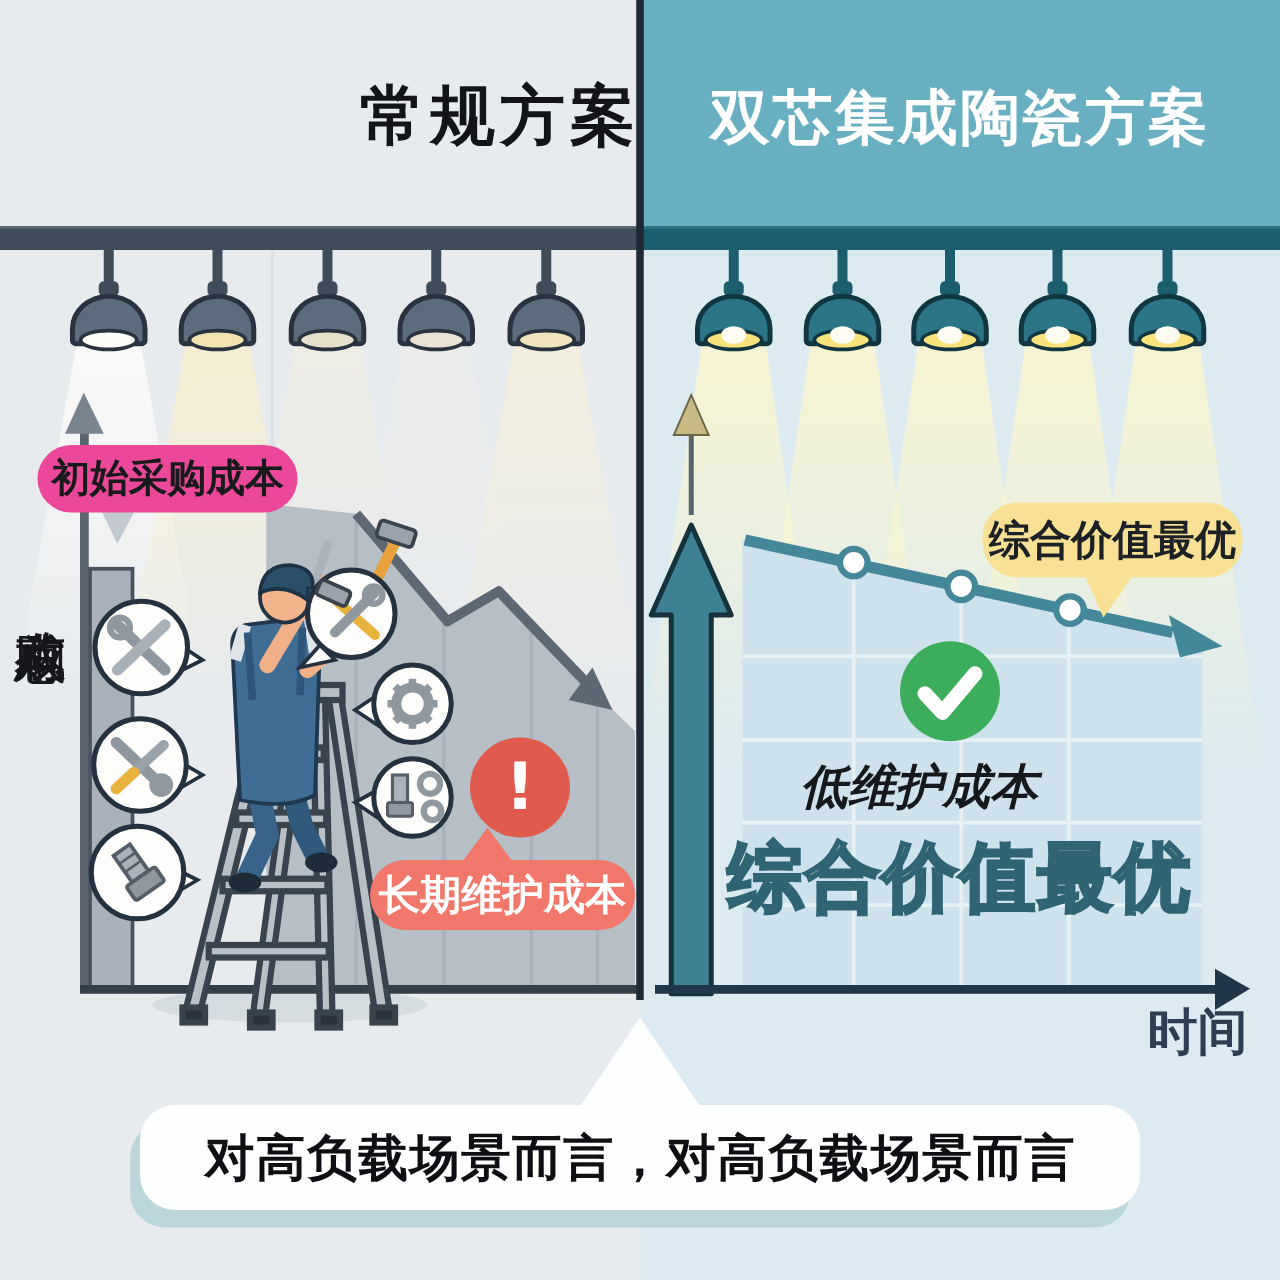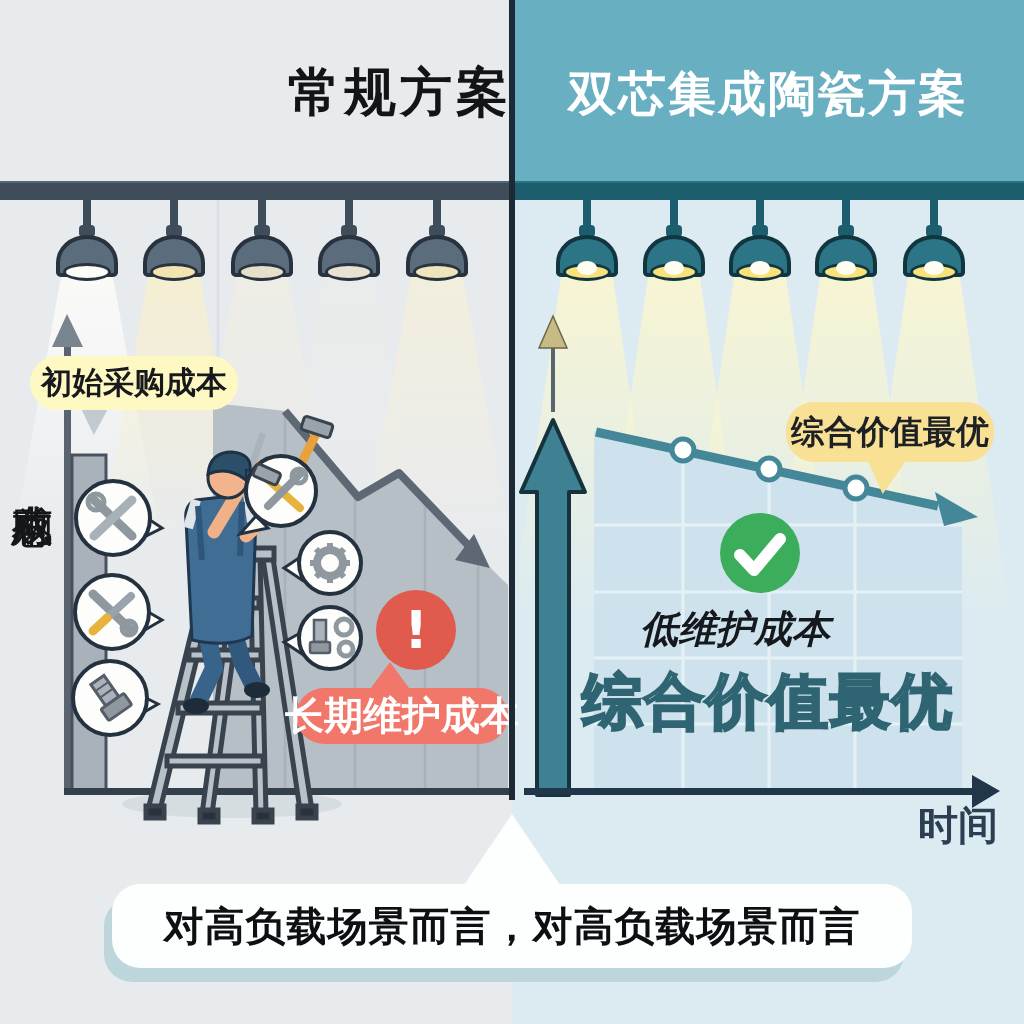--- a/index.html
+++ b/index.html
@@ -33,29 +33,29 @@
   .lamp-r .stem,.lamp-r .collar{background:#1c5e6e;}
   .lamp-r .shade{background:#2b7586;border-color:#123640;}
   .lamp-r .mouth{background:#f8e27c;border-color:#123640;}
   .lamp-r .beam{height:370px;background:linear-gradient(to bottom,rgba(252,246,205,.85),rgba(252,246,205,0) 92%);}
   .lamp-r .bulb{position:absolute;left:-10px;top:64px;width:20px;height:14px;border-radius:50%;background:#fffdf2;}
   
   .lbl{font-weight:bold;white-space:nowrap;display:flex;align-items:center;justify-content:center;}
   #y-label-left{left:8px;top:472px;width:48px;height:270px;font-size:42px;color:#15171a;
       writing-mode:vertical-rl;text-orientation:upright;display:block;line-height:48px;}
   #initial-cost-bubble{left:30px;top:356px;width:208px;height:54px;border-radius:27px;
-      background:#fef9c3;color:#17191c;font-size:31px;}
+      background:#ec4899;color:#17191c;font-size:31px;}
   #initial-cost-tail{left:74px;top:405px;width:36px;height:30px;background:#c2c9d0;
       clip-path:polygon(15% 0,100% 0,55% 100%);}
   #warning-circle{left:376px;top:590px;width:80px;height:80px;border-radius:50%;background:#e05a4d;
       color:#fff;font-size:52px;font-weight:bold;display:flex;align-items:center;justify-content:center;}
   #warning-tail{left:368px;top:662px;width:44px;height:30px;background:#f0776a;
       clip-path:polygon(50% 0,100% 100%,0 100%);}
   #warning-box{left:296px;top:688px;width:212px;height:56px;border-radius:28px;background:#f0776a;
-      color:#fff;font-size:39px;}
+      color:#fff;font-size:33px;}
   #value-bubble{left:786px;top:402px;width:208px;height:60px;border-radius:28px;
       background:#f8e095;color:#1d2126;font-size:33px;}
   #value-bubble-tail{left:862px;top:458px;width:46px;height:36px;background:#f8e095;
       clip-path:polygon(10% 0,100% 0,45% 100%);}
   #check-circle{left:720px;top:513px;width:80px;height:80px;border-radius:50%;background:#3cae5b;}
   #low-maint-label{left:640px;top:604px;width:250px;font-size:38px;color:#15181c;text-align:left;white-space:nowrap;font-weight:bold;font-style:italic;}
   #value-outline-text{left:512px;top:662px;width:512px;text-align:center;font-size:60px;font-weight:bold;
       color:#cfe7d4;-webkit-text-stroke:2.5px #2f6472;letter-spacing:2px;white-space:nowrap;}
   #time-label{left:908px;top:798px;width:100px;font-size:40px;font-weight:bold;color:#2c3f52;text-align:center;}
   

